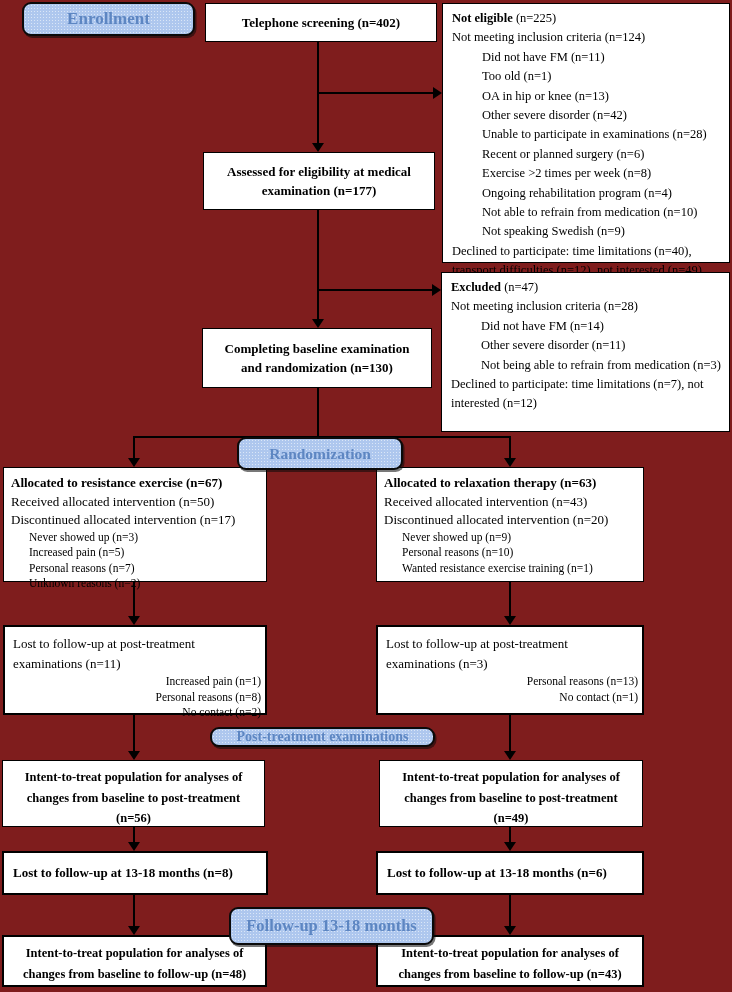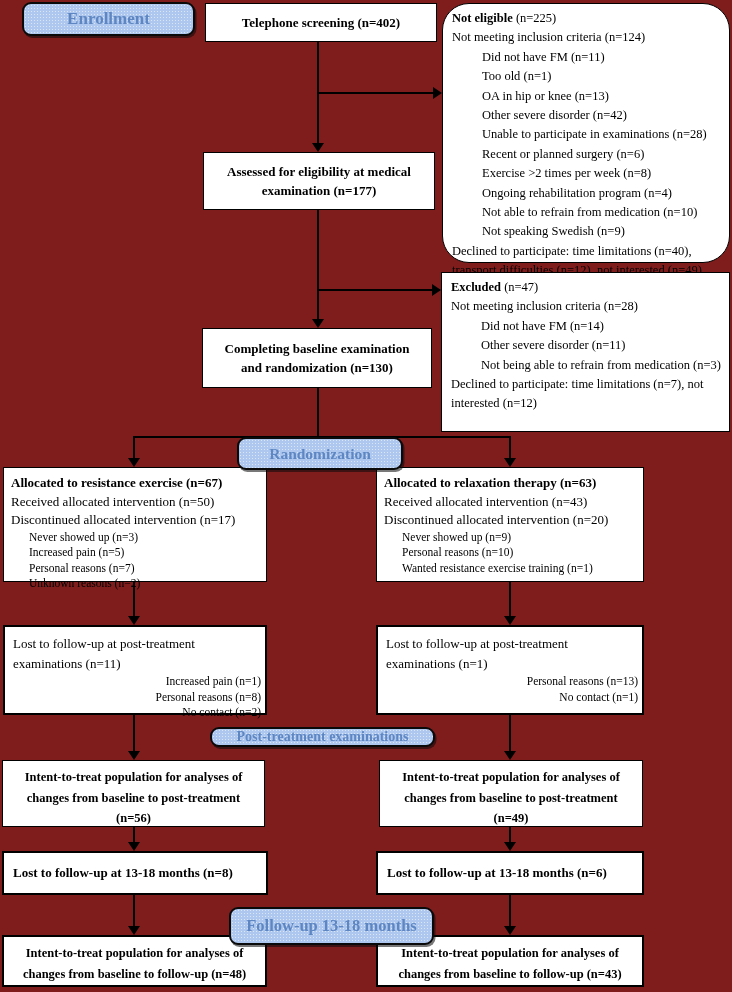--- a/index.html
+++ b/index.html
@@ -92,21 +92,21 @@
   <div class="vline" style="left:509px; top:827px; height:16px;"></div>
   <div class="arr-d" style="left:504px; top:842px;"></div>
 
   <div class="vline" style="left:133px; top:895px; height:32px;"></div>
   <div class="arr-d" style="left:128px; top:926px;"></div>
   <div class="vline" style="left:509px; top:895px; height:32px;"></div>
   <div class="arr-d" style="left:504px; top:926px;"></div>
 
   <div class="box center-box" style="left:205px; top:3px; width:232px; height:39px;">Telephone screening (n=402)</div>
 
-  <div class="box listbox" style="left:442px; top:3px; width:288px; height:260px;border-radius:27px;">
+  <div class="box listbox" style="left:442px; top:3px; width:288px; height:260px;">
     <div><span class="b">Not eligible</span><span> (n=225)</span></div>
     <div>Not meeting inclusion criteria (n=124)</div>
     <div class="sub">Did not have FM (n=11)</div>
     <div class="sub">Too old (n=1)</div>
     <div class="sub">OA in hip or knee (n=13)</div>
     <div class="sub">Other severe disorder (n=42)</div>
     <div class="sub">Unable to participate in examinations (n=28)</div>
     <div class="sub">Recent or planned surgery (n=6)</div>
     <div class="sub">Exercise &gt;2 times per week (n=8)</div>
     <div class="sub">Ongoing rehabilitation program (n=4)</div>
@@ -148,21 +148,21 @@
   </div>
 
   <div class="box lostbox heavy" style="left:3px; top:625px; width:264px; height:90px;">
     <div class="head">Lost to follow-up at post-treatment examinations (n=11)</div>
     <div class="sub">Increased pain (n=1)</div>
     <div class="sub">Personal reasons (n=8)</div>
     <div class="sub">No contact (n=2)</div>
   </div>
 
   <div class="box lostbox heavy" style="left:376px; top:625px; width:268px; height:90px;">
-    <div class="head">Lost to follow-up at post-treatment examinations (n=1)</div>
+    <div class="head">Lost to follow-up at post-treatment examinations (n=3)</div>
     <div class="sub">Personal reasons (n=13)</div>
     <div class="sub">No contact (n=1)</div>
   </div>
 
   <div class="box ittbox" style="left:2px; top:760px; width:263px; height:67px;">Intent-to-treat population for analyses of changes from baseline to post-treatment (n=56)</div>
 
   <div class="box ittbox" style="left:379px; top:760px; width:264px; height:67px;">Intent-to-treat population for analyses of changes from baseline to post-treatment (n=49)</div>
 
   <div class="box single-box heavy" style="left:2px; top:851px; width:266px; height:44px;">Lost to follow-up at 13-18 months (n=8)</div>
 

